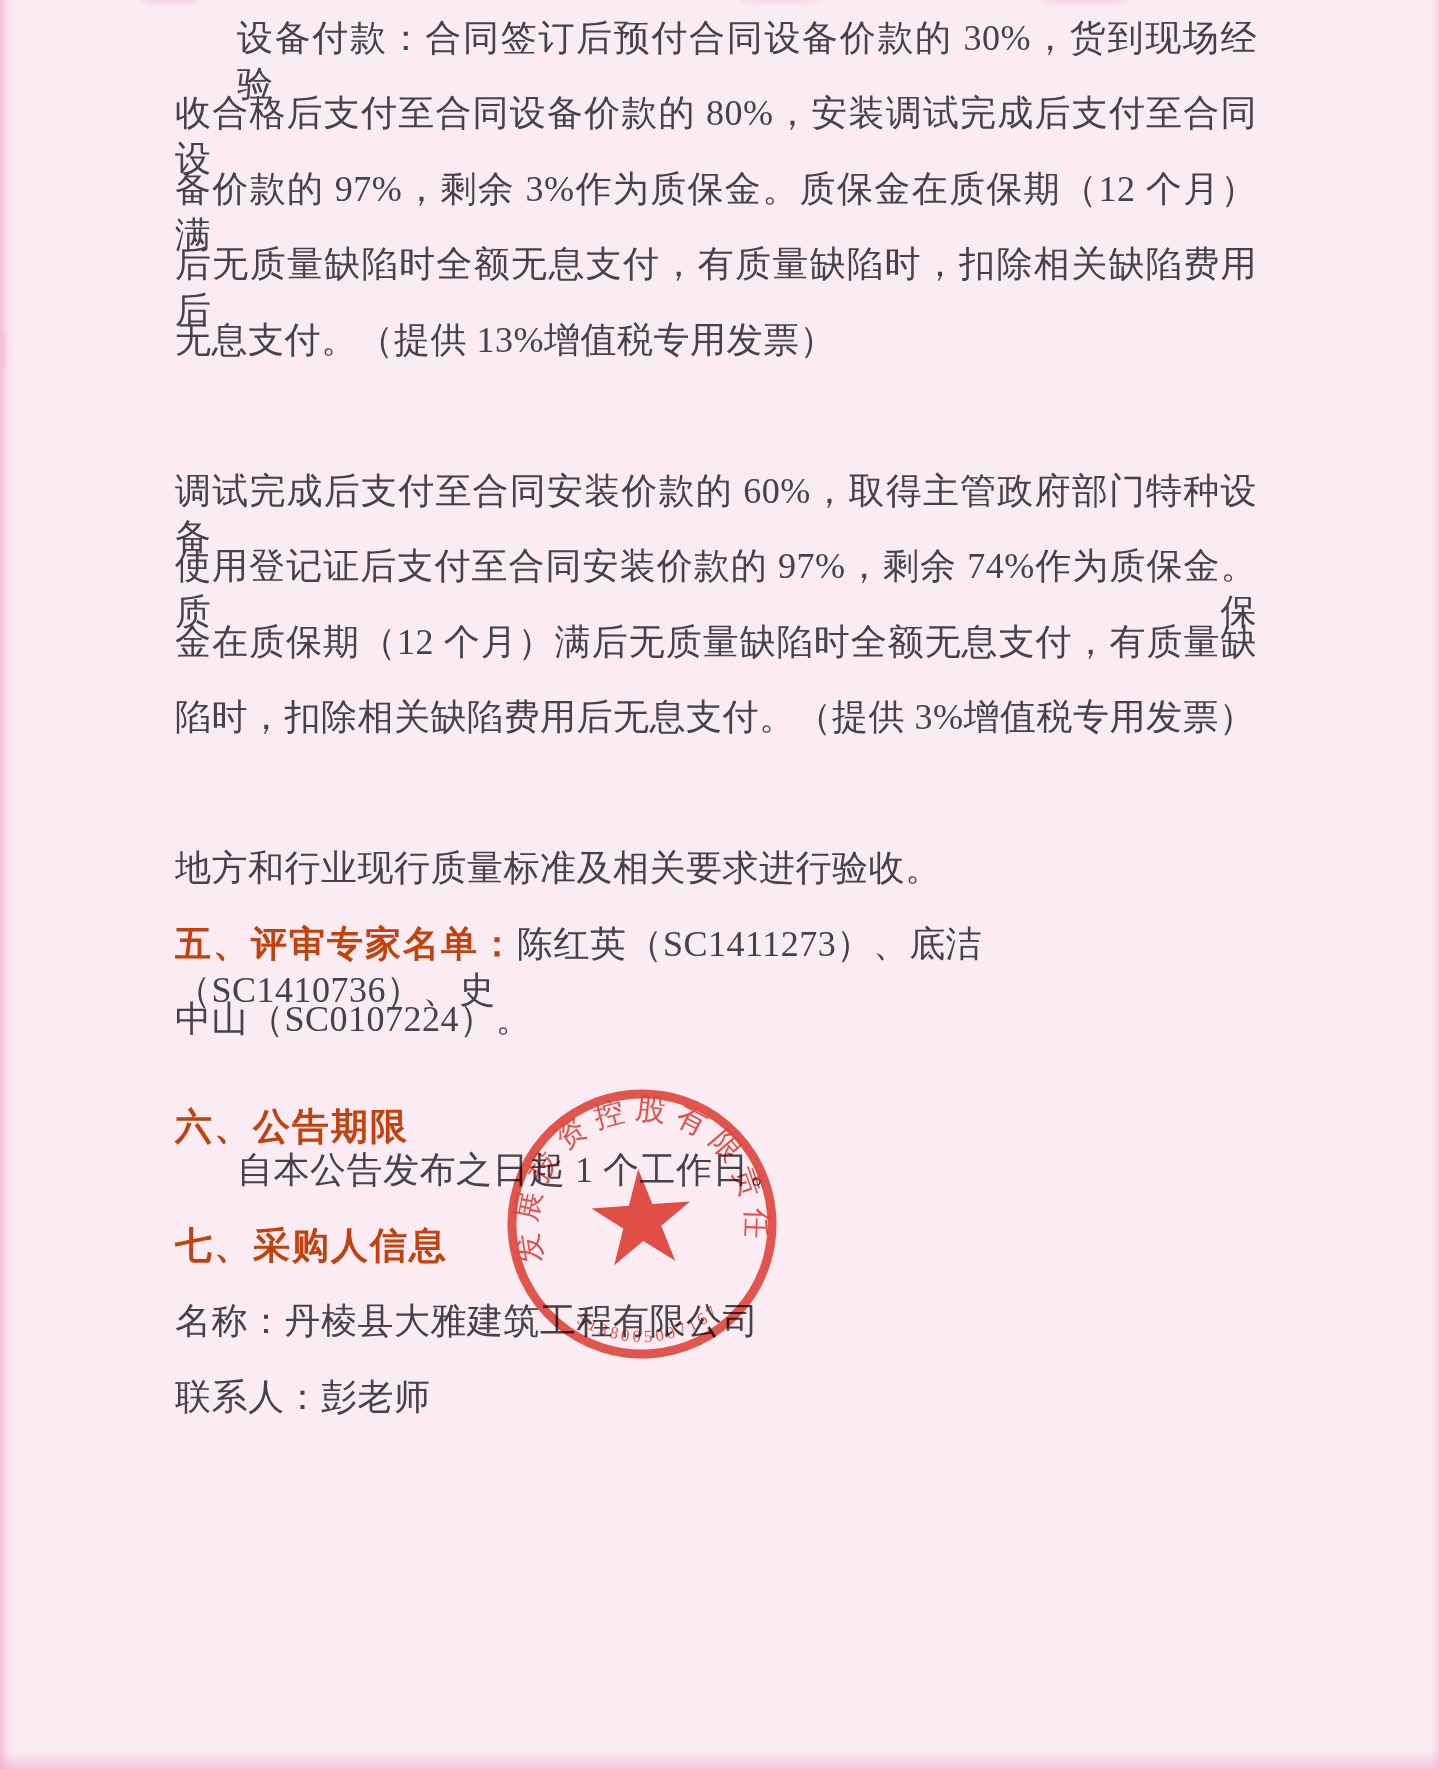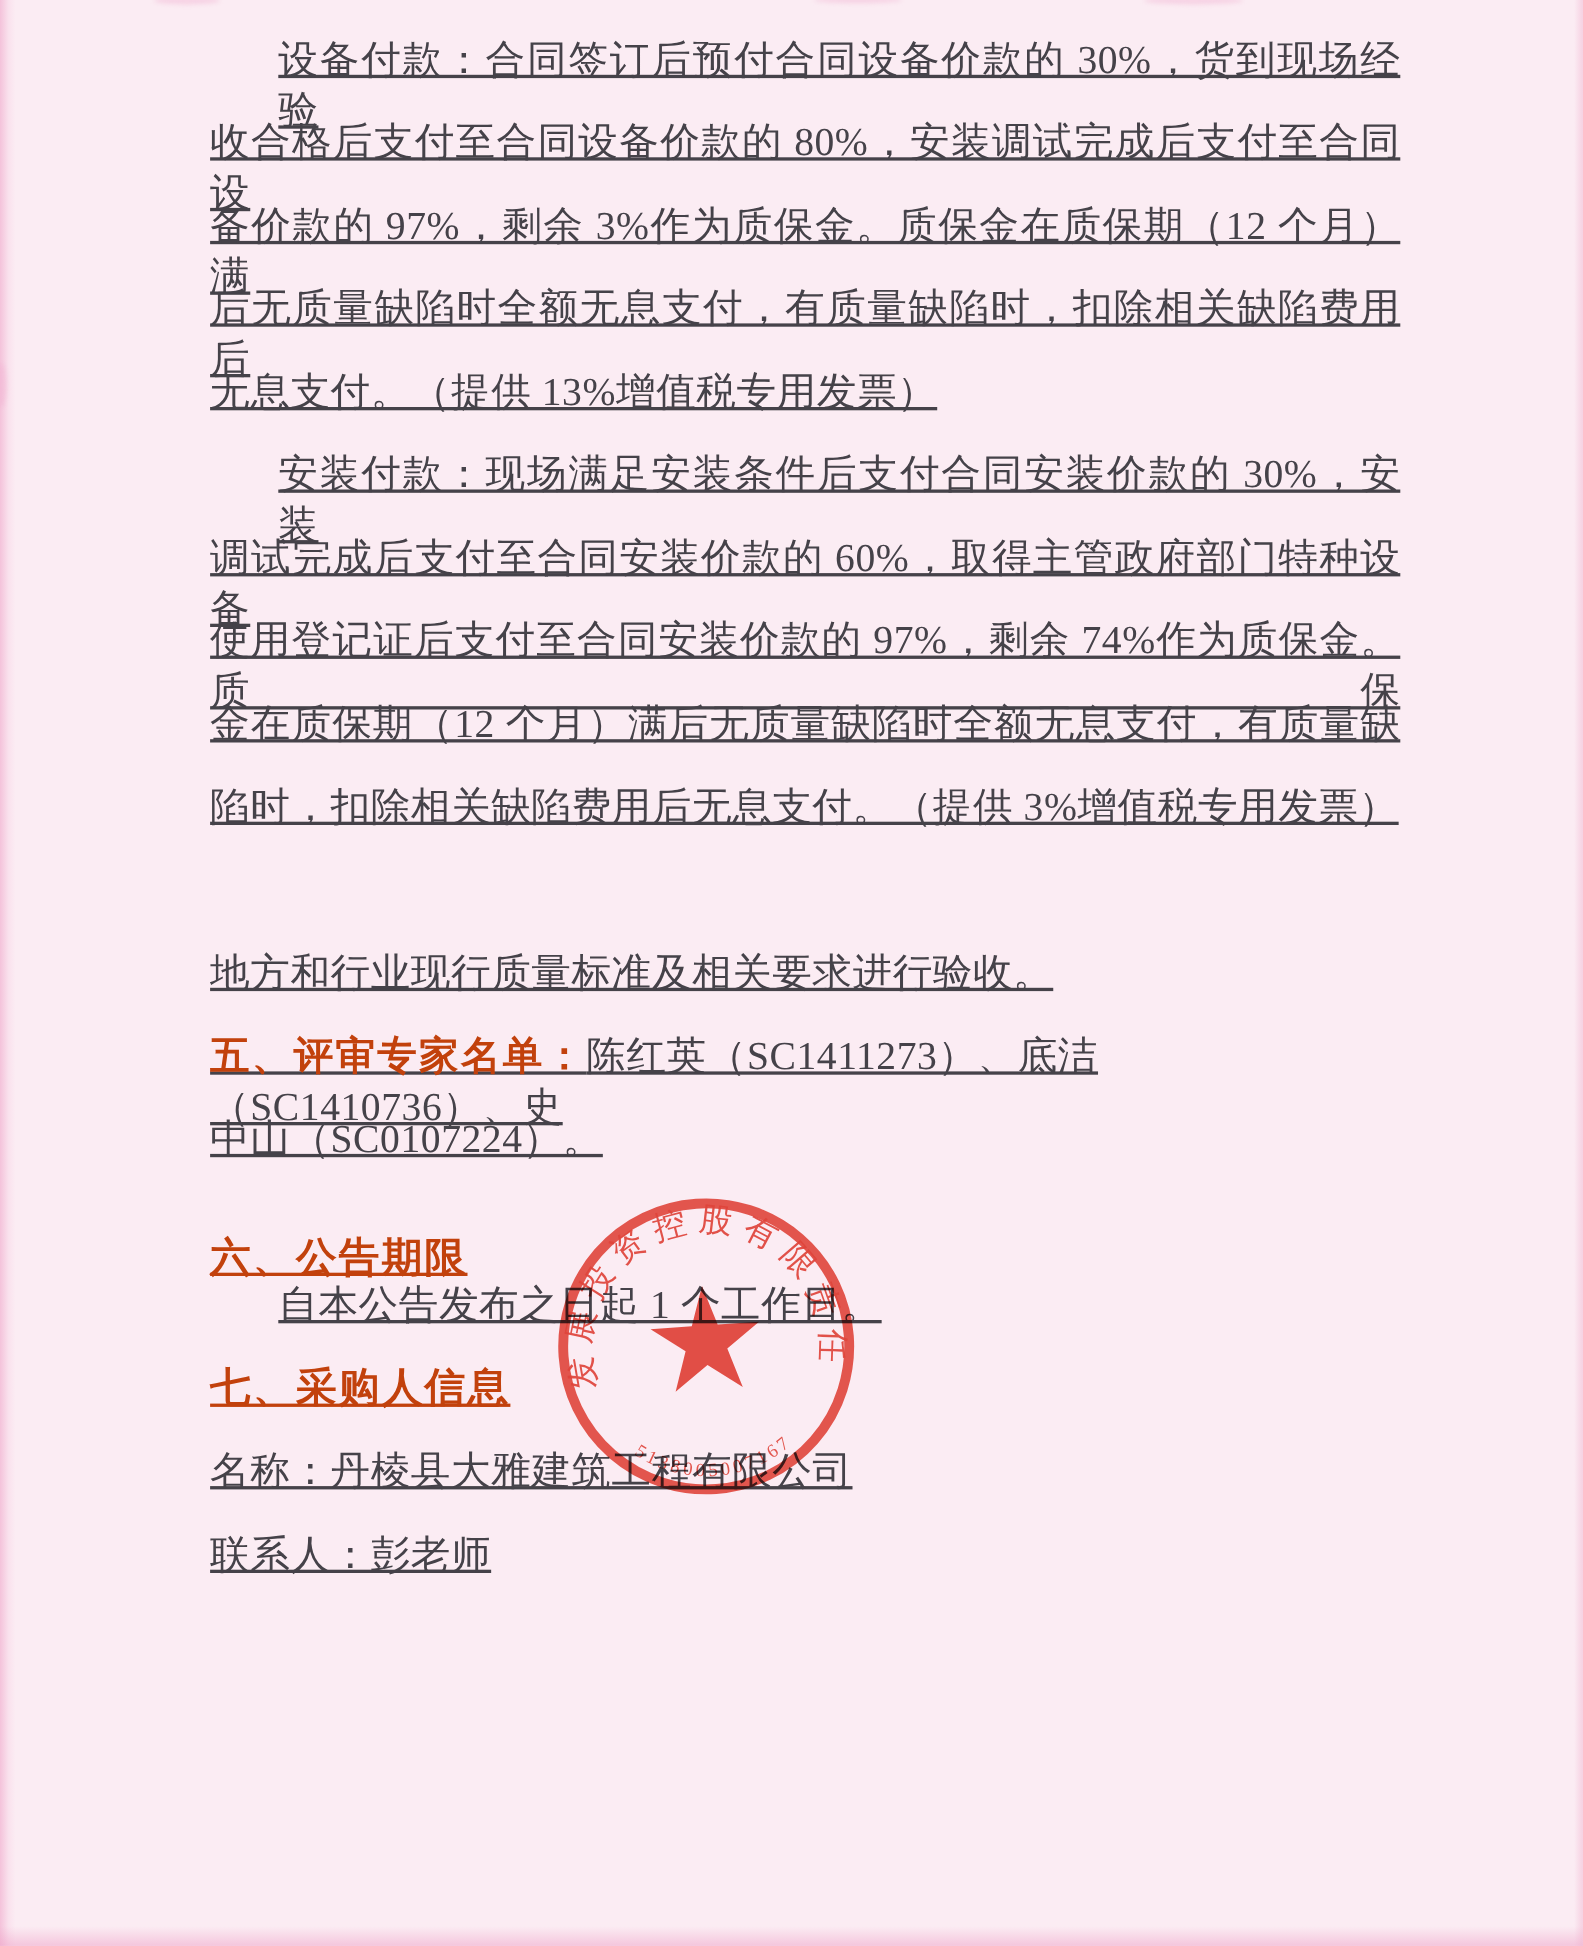--- a/index.html
+++ b/index.html
@@ -15,22 +15,21 @@
     background:linear-gradient(90deg, rgba(238,160,198,.55), rgba(247,205,226,.35) 55%, rgba(251,236,243,0)); }
   .edge-b { position:absolute; left:0; right:0; bottom:0; height:18px;
     background:linear-gradient(0deg, rgba(238,160,198,.5), rgba(251,236,243,0)); }
   .edge-r { position:absolute; right:0; top:0; bottom:0; width:8px;
     background:linear-gradient(270deg, rgba(240,175,205,.45), rgba(251,236,243,0)); }
   .smudge { position:absolute; background:rgba(242,180,210,.45); border-radius:50%; filter:blur(2px); }
 
   .ln {
     position:absolute; left:175px; width:1082px;
     font-size:36px; line-height:46px; color:#454249; letter-spacing:.5px;
-    margin:16px;
-    text-decoration:underline;
+    margin:0;
   }
   .full { text-align:justify; text-align-last:justify; }
   .indent { padding-left:62px; box-sizing:border-box; }
   .head, .hd {
     font-family:"Liberation Sans","DejaVu Sans",sans-serif;
     font-weight:bold; color:#c2410c; letter-spacing:2px;
   }
   .head { font-size:37px; }
 
   .stamp-wrap {
@@ -50,21 +49,20 @@
   <div class="smudge" style="left:140px; top:-3px; width:60px; height:7px;"></div>
   <div class="smudge" style="left:740px; top:-3px; width:80px; height:6px;"></div>
   <div class="smudge" style="left:1040px; top:-3px; width:90px; height:7px;"></div>
   <div class="smudge" style="left:-4px; top:330px; width:10px; height:40px;"></div>
 
   <p class="ln indent full" style="top:15px">设备付款：合同签订后预付合同设备价款的 30%，货到现场经验</p>
   <p class="ln full" style="top:90px">收合格后支付至合同设备价款的 80%，安装调试完成后支付至合同设</p>
   <p class="ln full" style="top:166px">备价款的 97%，剩余 3%作为质保金。质保金在质保期（12 个月）满</p>
   <p class="ln full" style="top:241px">后无质量缺陷时全额无息支付，有质量缺陷时，扣除相关缺陷费用后</p>
   <p class="ln" style="top:317px">无息支付。（提供 13%增值税专用发票）</p>
-  <p class="ln indent full" style="top:392px">安装付款：现场满足安装条件后支付合同安装价款的 30%，安装</p>
   <p class="ln full" style="top:468px">调试完成后支付至合同安装价款的 60%，取得主管政府部门特种设备</p>
   <p class="ln full" style="top:543px">使用登记证后支付至合同安装价款的 97%，剩余 74%作为质保金。质保</p>
   <p class="ln full" style="top:619px">金在质保期（12 个月）满后无质量缺陷时全额无息支付，有质量缺</p>
   <p class="ln" style="top:694px">陷时，扣除相关缺陷费用后无息支付。（提供 3%增值税专用发票）</p>
   <p class="ln" style="top:845px">地方和行业现行质量标准及相关要求进行验收。</p>
   <p class="ln" style="top:921px"><span class="hd">五、评审专家名单：</span><span>陈红英（SC1411273）、底洁（SC1410736）、史</span></p>
   <p class="ln" style="top:996px">中山（SC0107224）。</p>
   <p class="ln head" style="top:1104px">六、公告期限</p>
   <p class="ln indent" style="top:1147px">自本公告发布之日起 1 个工作日。</p>
   <p class="ln head" style="top:1223px">七、采购人信息</p>

